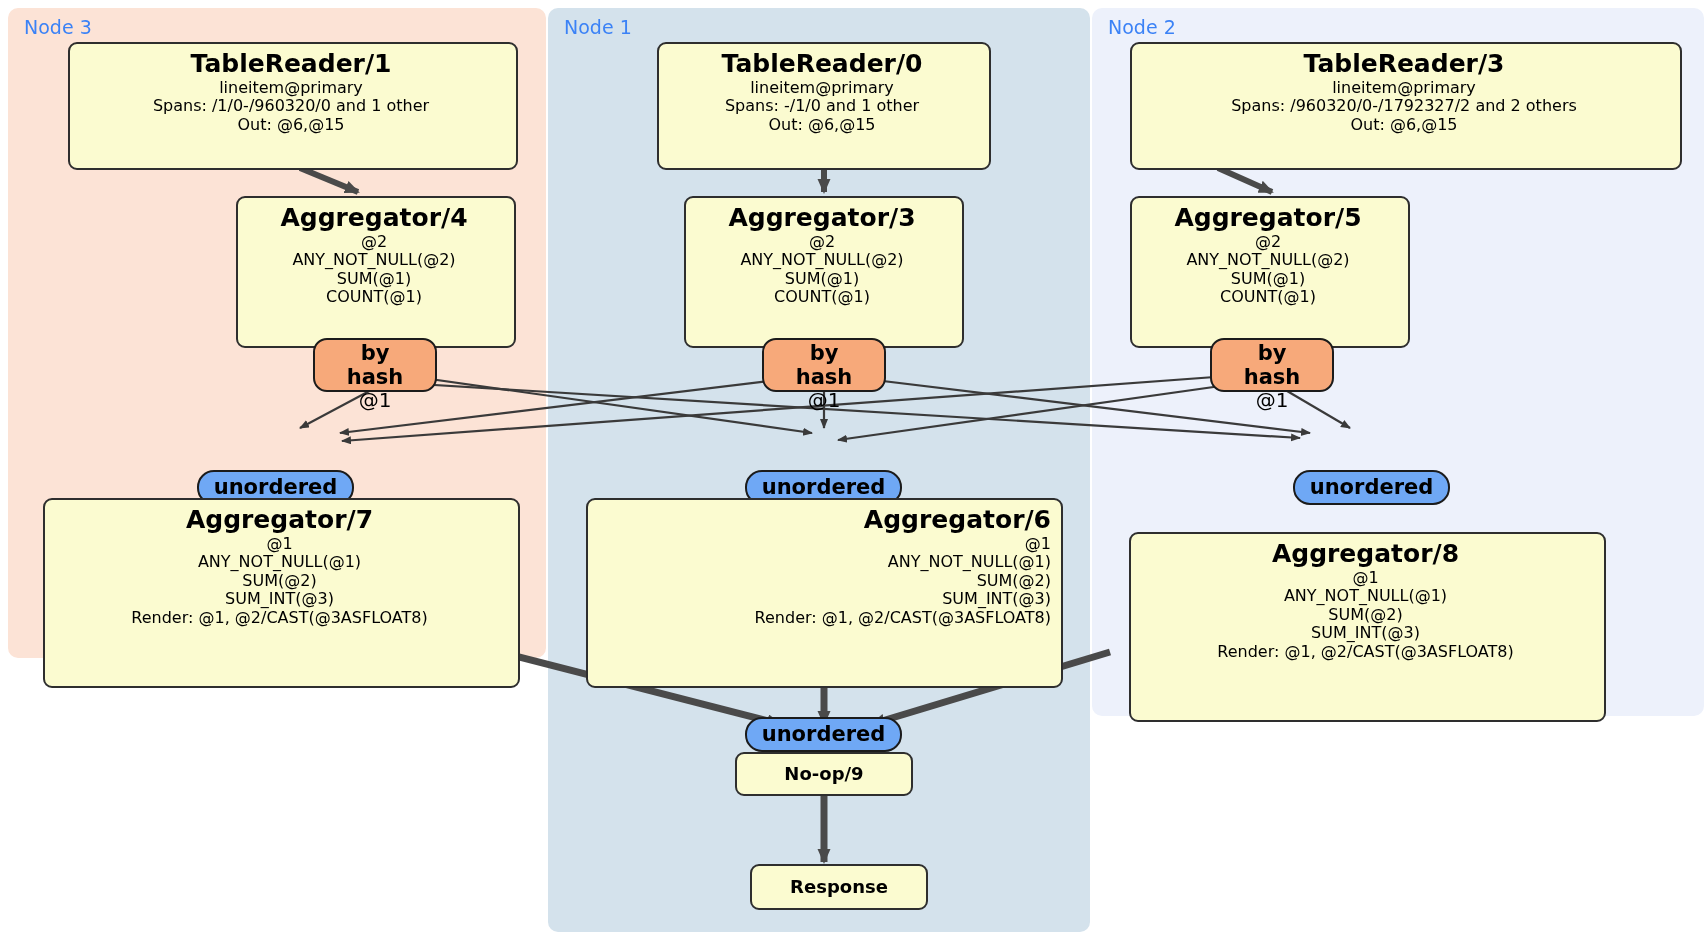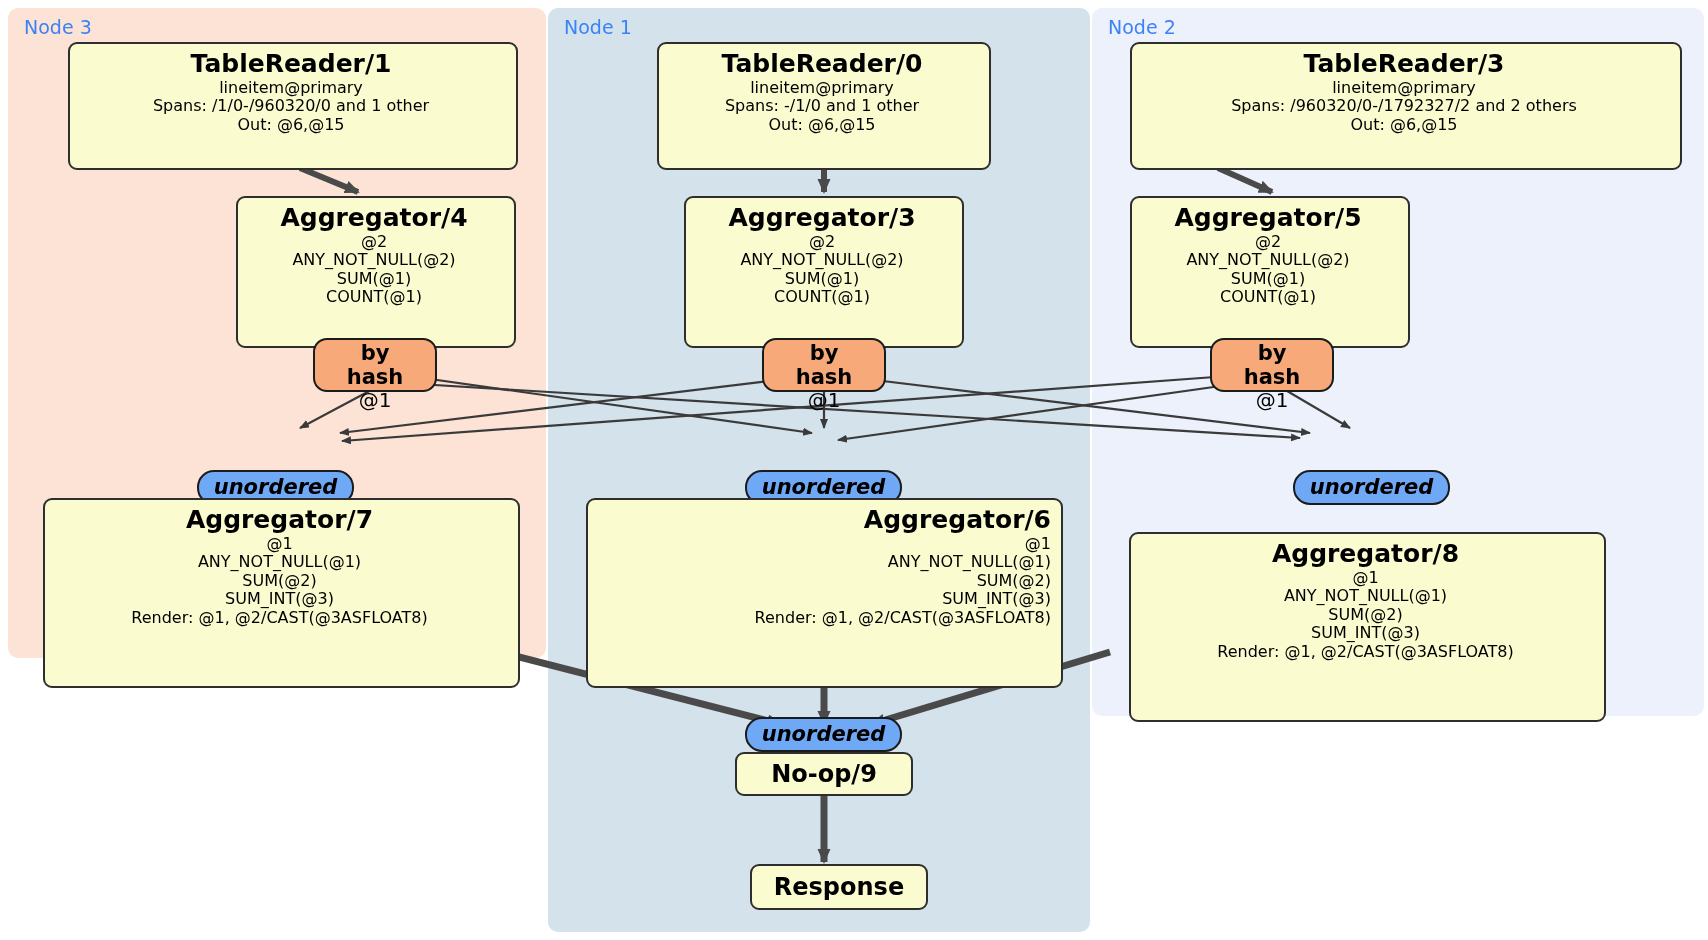--- a/index.html
+++ b/index.html
@@ -19,27 +19,27 @@
             color:#000;padding:6px 10px 8px 6px;}
   .proc-title{font-size:25px;font-weight:bold;line-height:1.15;white-space:nowrap;}
   .proc-line{font-size:16px;font-weight:normal;line-height:1.16;white-space:nowrap;}
 
   .pill{position:absolute;box-sizing:border-box;text-align:center;
         border:2px solid #1b1b1b;color:#000;}
   .pill-hash{background:#f7a97a;border-radius:14px;padding:2px 14px 12px 14px;}
   .pill-hash .t1{font-size:21px;font-weight:bold;line-height:1.12;}
   .pill-hash .t2{font-size:20px;font-weight:normal;line-height:1.12;}
   .pill-unordered{background:#6fa8f5;border-radius:17px;display:flex;
-        align-items:center;justify-content:center;font-style:italic;}
+        align-items:center;justify-content:center;}
   .pill-unordered .t1{font-size:21px;font-weight:bold;line-height:1;}
 
   .small-box{position:absolute;box-sizing:border-box;background:#fbfbd0;
         border:2px solid #2e2e2e;border-radius:9px;display:flex;
         align-items:center;justify-content:center;}
-  .small-box .t1{font-size:24px;font-weight:bold;line-height:1;white-space:nowrap;}
+  .small-box .t1{font-size:18px;font-weight:bold;line-height:1;white-space:nowrap;}
 </style>
 </head>
 <body>
 
 <div id="canvas">
 
   <div class="node-panel" style="left:8px;top:8px;width:538px;height:650px;background:#fce3d6;"></div>
   <div class="node-panel" style="left:548px;top:8px;width:542px;height:924px;background:#d4e2ec;"></div>
   <div class="node-panel" style="left:1092px;top:8px;width:612px;height:708px;background:#edf1fb;"></div>
 

